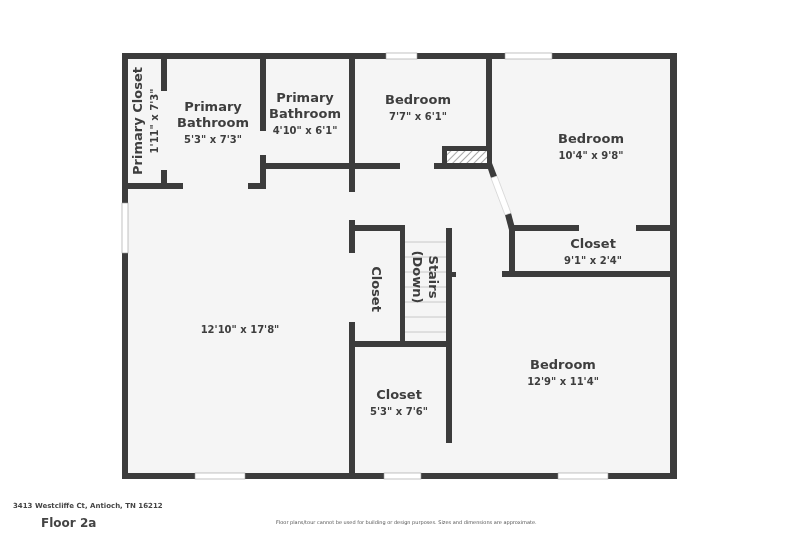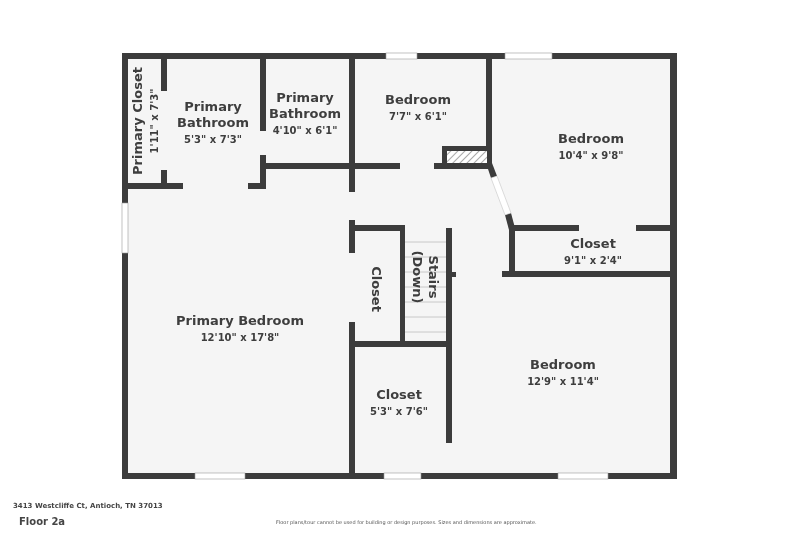--- a/index.html
+++ b/index.html
@@ -6,21 +6,21 @@
   body { width:800px; height:533px; position:relative; overflow:hidden;
          font-family:"DejaVu Sans", sans-serif; color:#3b3b3b; }
   .plan { position:absolute; left:0; top:0; width:800px; height:533px; }
   .label { position:absolute; text-align:center; transform:translate(-50%,-50%);
            white-space:nowrap; }
   .label .name { font-weight:bold; font-size:13px; line-height:16px; color:#3e3e3e; }
   .label .dim  { font-weight:bold; font-size:10px; line-height:13px; color:#3e3e3e; margin-top:2px; }
   .rot { transform:translate(-50%,-50%) rotate(-90deg); }
   .rot90 { transform:translate(-50%,-50%) rotate(90deg); }
   .footer-addr { position:absolute; left:13px; top:502px; font-size:7px; font-weight:bold; color:#444; }
-  .footer-floor { position:absolute; left:19px; top:516px; font-size:10px; font-weight:bold; color:#444; }
+  .footer-floor { position:absolute; left:0; top:516px; font-size:12px; font-weight:bold; color:#444;padding-left:41px; }
   .footer-note { position:absolute; left:276px; top:519px; font-size:5px; color:#555; }
 </style>
 </head>
 <body>
 
 <svg class="plan" viewBox="0 0 800 533" width="800" height="533">
   <defs>
     <pattern id="hatch" width="5" height="5" patternUnits="userSpaceOnUse" patternTransform="rotate(45)">
       <rect width="5" height="5" fill="#ffffff"></rect>
       <line x1="0" y1="0" x2="0" y2="5" stroke="#555" stroke-width="1"></line>
@@ -122,34 +122,33 @@
 </div>
 <div class="label" style="left:591px; top:146px;">
   <div class="name">Bedroom</div>
   <div class="dim">10'4" x 9'8"</div>
 </div>
 <div class="label" style="left:593px; top:251px;">
   <div class="name">Closet</div>
   <div class="dim">9'1" x 2'4"</div>
 </div>
 <div class="label" style="left:240px; top:328px;">
-  <div class="name">Primary Bedroom</div>
   <div class="dim">12'10" x 17'8"</div>
 </div>
 <div class="label rot90" style="left:376px; top:289px;">
   <div class="name">Closet</div>
 </div>
 <div class="label rot90" style="left:425px; top:277px;">
   <div class="name">Stairs</div>
   <div class="name">(Down)</div>
 </div>
 <div class="label" style="left:399px; top:402px;">
   <div class="name">Closet</div>
   <div class="dim">5'3" x 7'6"</div>
 </div>
 <div class="label" style="left:563px; top:372px;">
   <div class="name">Bedroom</div>
   <div class="dim">12'9" x 11'4"</div>
 </div>
 
-<div class="footer-addr">3413 Westcliffe Ct, Antioch, TN 37013</div>
+<div class="footer-addr">3413 Westcliffe Ct, Antioch, TN 16212</div>
 <div class="footer-floor">Floor 2a</div>
 <div class="footer-note">Floor plans/tour cannot be used for building or design purposes. Sizes and dimensions are approximate.</div>
 
 </body></html>

